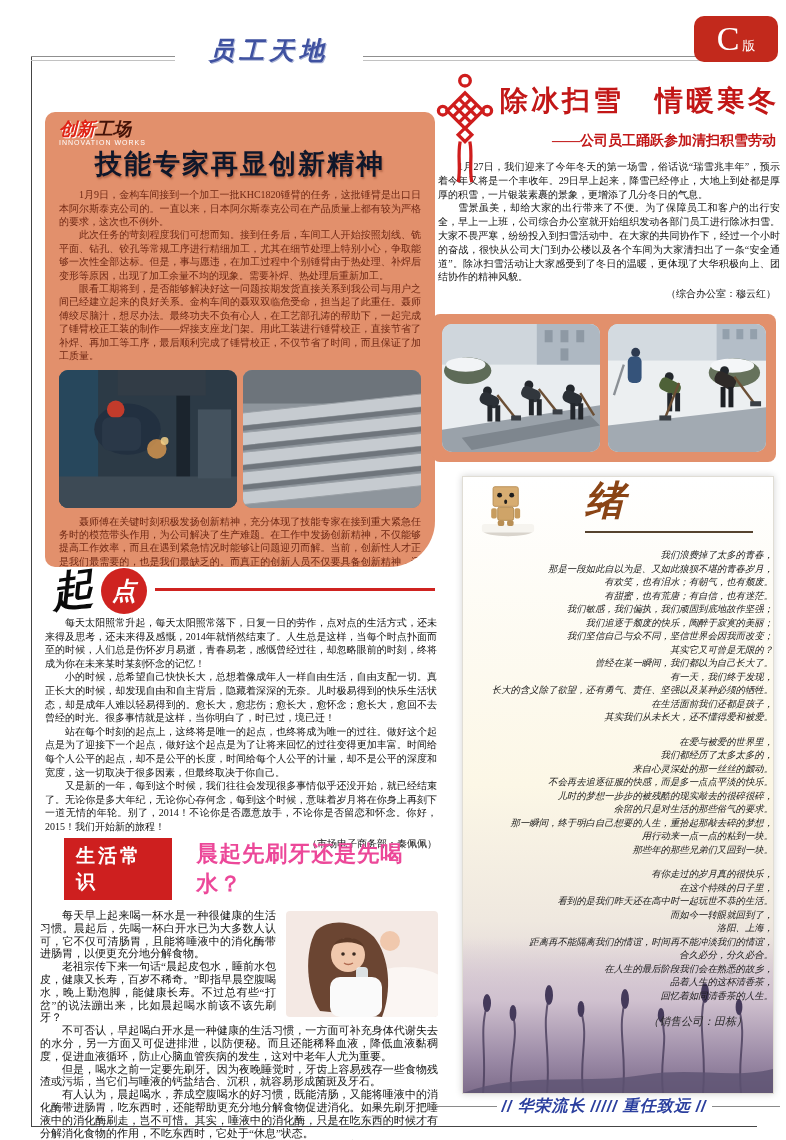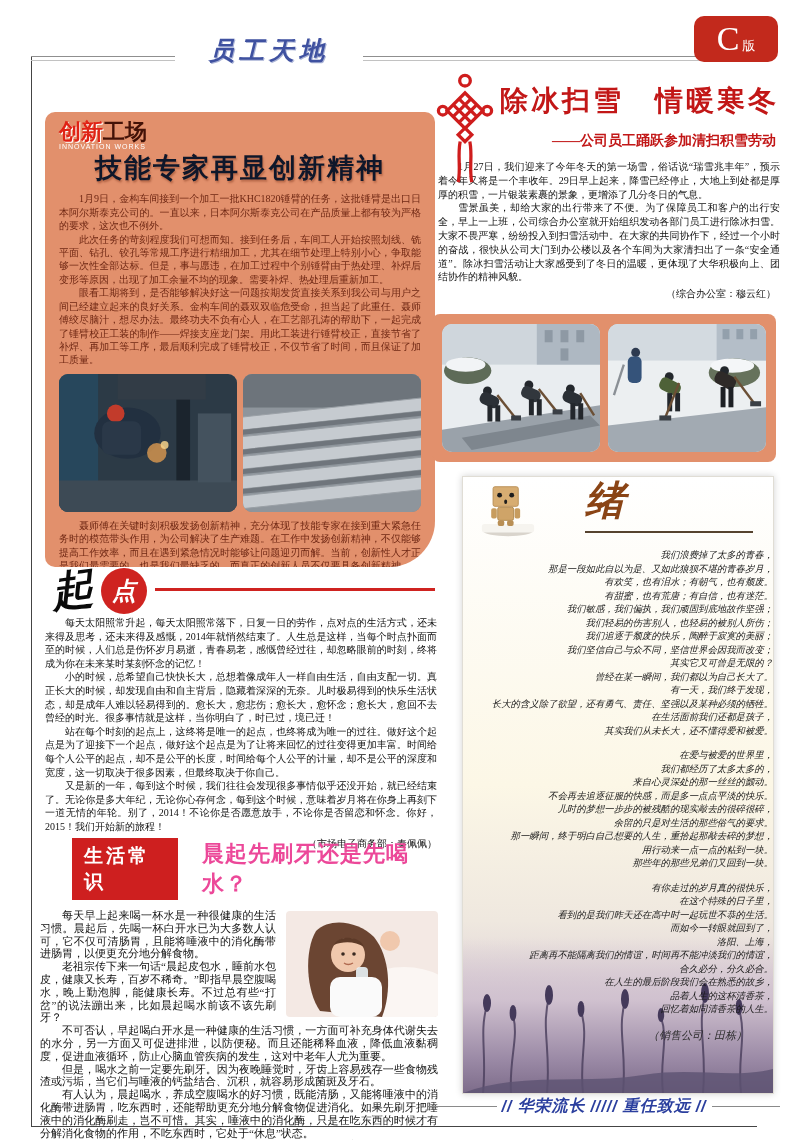--- a/index.html
+++ b/index.html
@@ -17,41 +17,41 @@
            display:flex;align-items:center;justify-content:center;color:#fff;}
   .edition .c{font-size:34px;font-family:"Liberation Serif",serif;}
   .edition .ban{font-size:13px;margin:14px 0 0 3px;font-family:"Liberation Sans",sans-serif;}
   
   .news-p{font-size:10px;line-height:13.4px;text-align:justify;text-indent:2em;margin:0;}
   .byline{text-align:right;font-size:10px;margin-top:3px;}
   
   .inno{position:absolute;left:45px;top:112px;width:390px;height:455px;background:#e2906c;
         border-radius:10px 10px 46px 10px;overflow:hidden;box-sizing:border-box;padding:8px 14px;}
   .inno-brand{line-height:1.05;}
-  .inno-brand .cn{font-family:"Liberation Sans",sans-serif;font-weight:bold;font-size:22px;}
+  .inno-brand .cn{font-family:"Liberation Sans",sans-serif;font-weight:bold;font-size:18px;font-style:italic;}
   .inno-brand .p1{color:#e02315;text-shadow:1px 1px 0 #fff;}
   .inno-brand .p2{color:#431207;}
   .inno-brand .en{display:block;font-family:"Liberation Sans",sans-serif;font-size:7px;color:#fff;letter-spacing:1px;}
   .inno-title{text-align:center;color:#0f172a;font-family:"Liberation Sans",sans-serif;font-weight:bold;
               font-size:27px;letter-spacing:2px;margin:0 0 6px 0;text-shadow:1px 2px 2px rgba(100,30,5,.35);}
   .inno-text .news-p{color:#6f2713;}
   .inno-photos{display:flex;gap:6px;margin:7px 0;}
   .ph{border-radius:9px;overflow:hidden;flex:1;height:138px;background:#888;}
   .ph svg{display:block;width:100%;height:100%;}
   
   .qidian{position:absolute;left:45px;top:568px;width:392px;}
   .qd-head{position:relative;height:48px;}
   .qd-qi{position:absolute;left:6px;top:-6px;font-size:42px;font-weight:bold;font-style:italic;transform:rotate(-8deg);color:#0a0a0a;}
   .qd-circle{position:absolute;left:56px;top:0;width:46px;height:46px;border-radius:50%;background:#cf2320;color:#fff;
              display:flex;align-items:center;justify-content:center;font-size:24px;font-weight:bold;font-style:italic;}
   .qd-line{position:absolute;left:110px;right:2px;top:20px;height:3px;background:#cf2320;}
   .qd-body .news-p{line-height:13.6px;}
   
   .life{position:absolute;left:40px;top:838px;width:398px;}
-  .life-head{display:flex;align-items:center;gap:24px;margin-left:32px;}
+  .life-head{display:flex;align-items:center;gap:24px;margin-left:24px;}
   .life-tag{background:#ce1f1f;color:#fff;font-family:"Liberation Sans",sans-serif;font-weight:bold;
             font-size:19px;letter-spacing:3px;padding:5px 12px;}
   .life-title{font-family:"Liberation Sans",sans-serif;font-weight:bold;font-size:22px;letter-spacing:1px;color:#ec4899;}
   .life-body{margin-top:9px;}
   .life-photo{float:right;width:152px;height:106px;margin:2px 0 6px 10px;border-radius:4px;overflow:hidden;}
   .life-photo svg{display:block;width:100%;height:100%;}
   .life-body .news-p{font-size:11px;line-height:12.8px;}
   
   .snow{position:absolute;left:438px;top:60px;width:342px;}
   .knot{position:absolute;left:-2px;top:10px;width:58px;height:118px;}
@@ -324,21 +324,20 @@
       <span class="poem-title">绪</span>
       <span class="poem-rule"></span>
     </div>
     <div class="poem-lines">
       <div class="stanza">
           <div>我们浪费掉了太多的青春，</div>
           <div>那是一段如此自以为是、又如此狼狈不堪的青春岁月，</div>
           <div>有欢笑，也有泪水；有朝气，也有颓废。</div>
           <div>有甜蜜，也有荒唐；有自信，也有迷茫。</div>
           <div>我们敏感，我们偏执，我们顽固到底地故作坚强；</div>
-          <div>我们轻易的伤害别人，也轻易的被别人所伤；</div>
           <div>我们追逐于颓废的快乐，陶醉于寂寞的美丽；</div>
           <div>我们坚信自己与众不同，坚信世界会因我而改变；</div>
           <div>其实它又可曾是无限的？</div>
           <div>曾经在某一瞬间，我们都以为自己长大了。</div>
           <div>有一天，我们终于发现，</div>
           <div>长大的含义除了欲望，还有勇气、责任、坚强以及某种必须的牺牲。</div>
           <div>在生活面前我们还都是孩子，</div>
           <div>其实我们从未长大，还不懂得爱和被爱。</div>
         </div>
       <div class="stanza">

